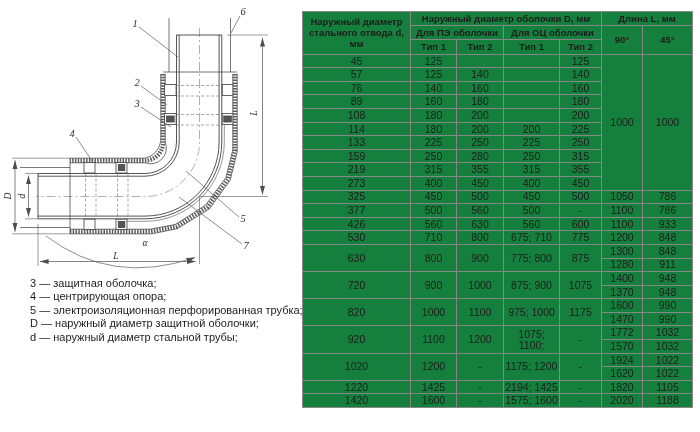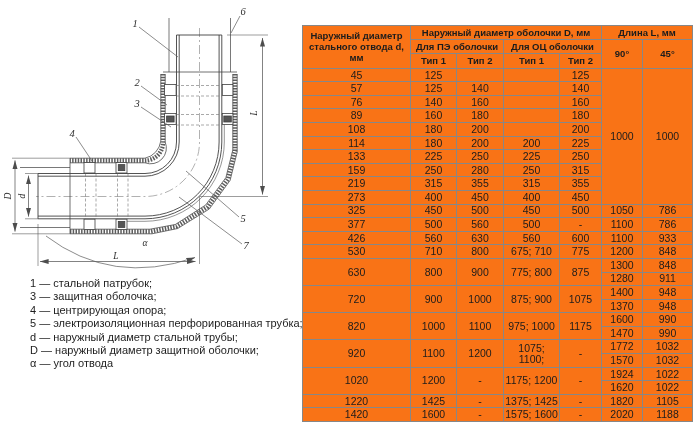--- a/index.html
+++ b/index.html
@@ -9,21 +9,21 @@
   
   .drawing{position:absolute;left:0;top:0;}
   .callout{font-family:"Liberation Serif",serif;font-style:italic;font-size:10.5px;fill:#2e2e2e;}
   .dimlabel{font-family:"Liberation Serif",serif;font-style:italic;font-size:9.5px;fill:#2e2e2e;}
 
   
   .legend{position:absolute;left:30px;top:277px;font-size:11px;line-height:13.4px;color:#1d1d1d;white-space:nowrap;}
 
   
   .tablewrap{position:absolute;left:302px;top:11px;}
-  table.dims{border-collapse:collapse;table-layout:fixed;width:390px;background:#f97316;margin-top:14px;}
+  table.dims{border-collapse:collapse;table-layout:fixed;width:390px;background:#15803d;}
   table.dims th,table.dims td{border:1px solid #878787;color:#1c1c1c;text-align:center;vertical-align:middle;overflow:hidden;}
   table.dims th{font-weight:bold;font-size:9.5px;line-height:1.18;padding:1px 1px;}
   table.dims td{font-size:10.5px;line-height:1.02;height:12.6px;padding:0;white-space:pre-line;}
 </style>
 </head>
 <body>
 
 <div class="stage">
 
   <svg class="drawing" width="300" height="272" viewBox="0 0 300 272">
@@ -138,27 +138,25 @@
     <g text-anchor="middle">
       <text class="dimlabel" x="257" y="113" transform="rotate(-90 257 113)">L</text>
       <text class="dimlabel" x="116" y="258.5">L</text>
       <text class="dimlabel" x="11" y="196" transform="rotate(-90 11 196)">D</text>
       <text class="dimlabel" x="24.5" y="196" transform="rotate(-90 24.5 196)">d</text>
       <text class="dimlabel" x="145" y="246">α</text>
     </g>
   </svg>
 
   <div class="legend">
-    <div>1 — стальной патрубок;</div>
     <div>3 — защитная оболочка;</div>
     <div>4 — центрирующая опора;</div>
     <div>5 — электроизоляционная перфорированная трубка;</div>
+    <div>D — наружный диаметр защитной оболочки;</div>
     <div>d — наружный диаметр стальной трубы;</div>
-    <div>D — наружный диаметр защитной оболочки;</div>
-    <div>α — угол отвода</div>
   </div>
 
   <div class="tablewrap">
     <table class="dims">
       <colgroup>
         <col style="width:108px">
           <col style="width:46px">
           <col style="width:47px">
         <col style="width:56px">
           <col style="width:42px">
@@ -356,21 +354,21 @@
             <td>1022</td>
           </tr>
           <tr>
             <td>1620</td>
             <td>1022</td>
           </tr>
           <tr>
             <td>1220</td>
             <td>1425</td>
             <td>-</td>
-            <td>1375; 1425</td>
+            <td>2194; 1425</td>
             <td>-</td>
             <td>1820</td>
             <td>1105</td>
           </tr>
           <tr>
             <td>1420</td>
             <td>1600</td>
             <td>-</td>
             <td>1575; 1600</td>
             <td>-</td>

